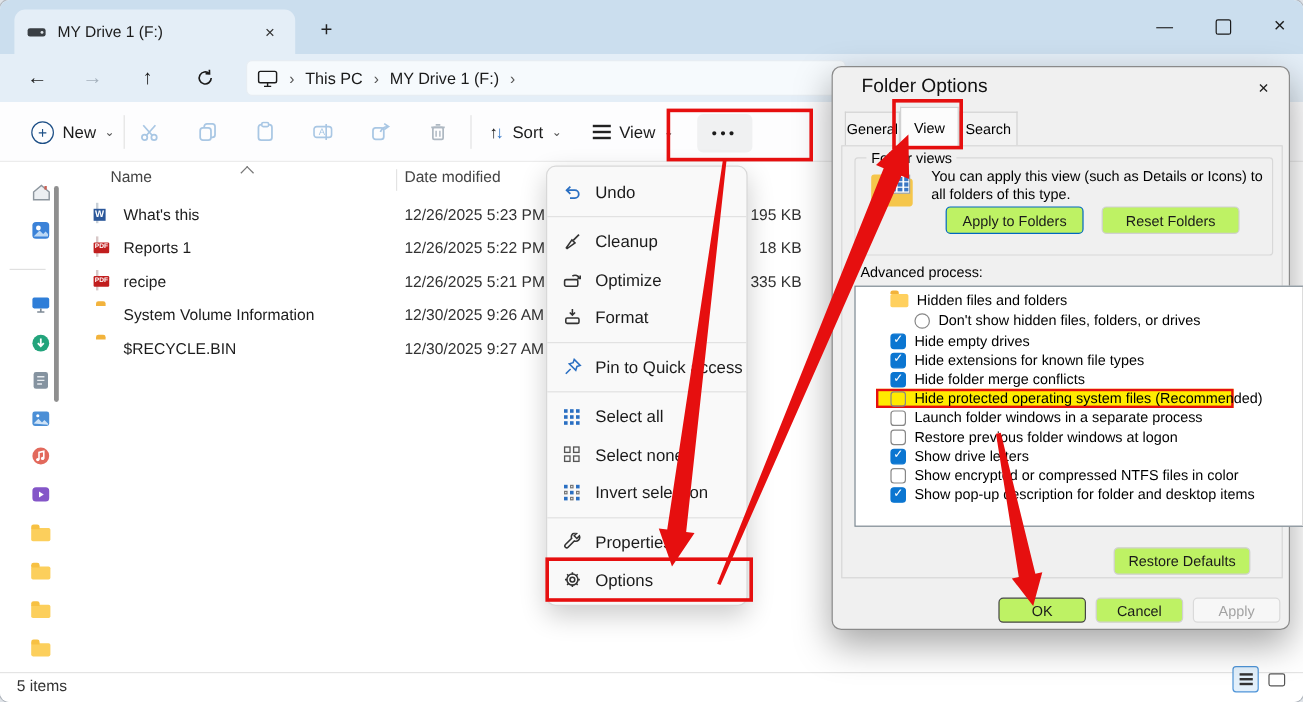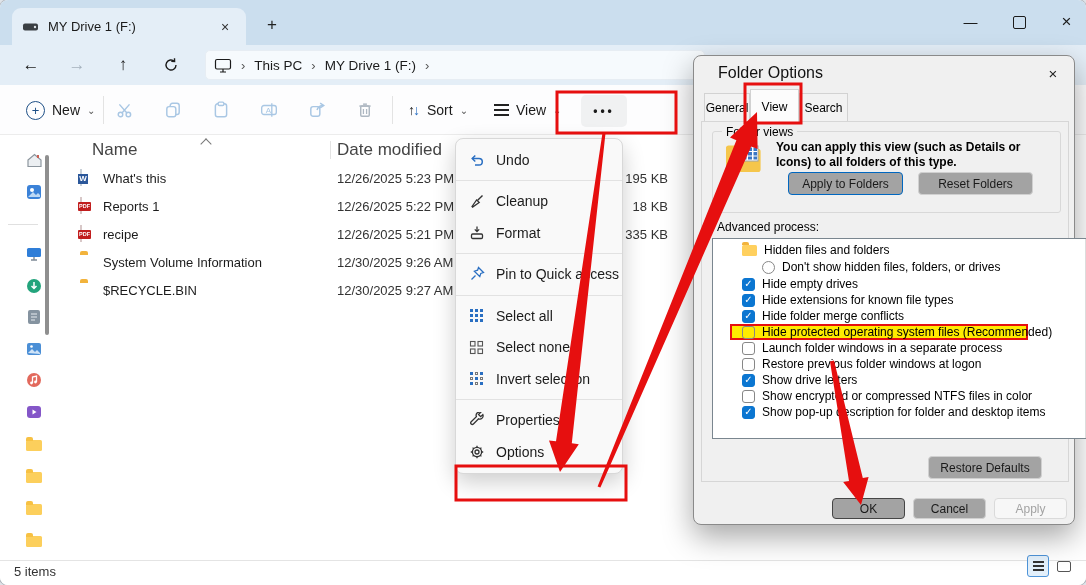--- a/index.html
+++ b/index.html
@@ -36,21 +36,21 @@
   .dots{letter-spacing:3px;font-size:12px;font-weight:bold;color:#1b1b1b;}
   .morebg{position:absolute;left:581px;top:95px;width:46px;height:32px;background:#f0f1f2;border-radius:5px;display:flex;align-items:center;justify-content:center;}
   
   .sidebar{position:absolute;left:0;top:135px;width:55px;height:425px;background:#fff;}
   .sideicon{position:absolute;left:25px;width:18px;height:18px;display:flex;align-items:center;justify-content:center;}
   .sidesep{position:absolute;left:8px;top:89px;width:30px;height:1px;background:#e0e0e0;}
   .sidescroll{position:absolute;left:45px;top:20px;width:4px;height:180px;background:#8f8f8f;border-radius:2px;}
   .mini-folder{width:16px;height:11px;background:#fccf5c;border-radius:1.5px;position:relative;}
   .mini-folder::before{content:"";position:absolute;left:0;top:-3px;width:7px;height:4px;background:#f7c143;border-radius:2px 2px 0 0;}
   
-  .colhead{position:absolute;top:140px;font-size:17px;color:#444;}
+  .colhead{position:absolute;top:140px;font-size:13px;color:#444;}
   .colsep{position:absolute;top:141px;width:1px;height:18px;background:#e3e3e3;}
   .sortchev{position:absolute;left:202px;top:140px;width:7px;height:7px;border-left:1.5px solid #777;border-top:1.5px solid #777;transform:rotate(45deg);}
   .files{position:absolute;left:55px;top:164px;width:1031px;}
   .frow{position:relative;height:28px;display:flex;align-items:center;font-size:13px;color:#1c1c1c;}
   .ficon{position:absolute;left:25px;width:17px;height:17px;}
   .fname{position:absolute;left:48px;}
   .fdate{position:absolute;left:282px;color:#333;}
   .fsize{position:absolute;left:505px;width:108px;text-align:right;color:#333;}
   .wordic{width:15px;height:17px;background:#fff;border:1px solid #c8d0d8;position:relative;box-sizing:border-box;}
   .wordic::after{content:"W";position:absolute;left:-3px;bottom:1px;width:10px;height:10px;background:#2b579a;color:#fff;
@@ -81,22 +81,22 @@
   .dialog{position:absolute;left:693px;top:55px;width:382px;height:470px;background:#f0f0f0;border:1px solid #8a8a8a;
     border-radius:8px;box-shadow:0 12px 30px rgba(0,0,0,.35);z-index:100;box-sizing:border-box;font-size:12px;color:#000;}
   .dtitle{position:absolute;left:24px;top:8px;font-size:16px;color:#111;}
   .dclose{position:absolute;left:348px;top:6px;width:22px;height:22px;display:flex;align-items:center;justify-content:center;font-size:15px;color:#222;}
   .dtab{position:absolute;top:37px;height:29px;background:#f2f2f2;border:1px solid #d2d2d2;border-bottom:none;
     display:flex;align-items:center;justify-content:center;box-sizing:border-box;font-size:12px;}
   .dtab.active{top:33px;height:34px;background:#fcfcfc;z-index:3;}
   .dpage{position:absolute;left:7px;top:65px;width:368px;height:361px;border:1px solid #d6d6d6;background:#f0f0f0;box-sizing:border-box;}
   .groupbox{position:absolute;left:18px;top:75px;width:347px;height:80px;border:1px solid #d8d8d8;border-radius:3px;}
   .grouplegend{position:absolute;left:28px;top:69px;background:#f0f0f0;padding:0 4px;}
-  .fvdesc{position:absolute;left:82px;top:84px;width:282px;line-height:15px;font-weight:bold;}
-  .dbtn{position:absolute;height:23px;background:#a3a3a3;border:1px solid #d0d0d0;border-radius:4px;
+  .fvdesc{position:absolute;left:82px;top:84px;width:282px;line-height:15px;}
+  .dbtn{position:absolute;height:23px;background:#bef264;border:1px solid #d0d0d0;border-radius:4px;
     display:flex;align-items:center;justify-content:center;font-size:12px;color:#1a1a1a;box-sizing:border-box;}
   .dbtn.accent{border-color:#0067c0;}
   .dbtn.default{border:1.5px solid #454545;}
   .dbtn.disabled{color:#a3a3a3;border-color:#dadada;background:#f7f7f7;}
   .advlabel{position:absolute;left:23px;top:164px;}
   .listbox{position:absolute;left:18px;top:182px;width:389px;height:201px;background:#fff;border:1px solid #7a868f;box-sizing:border-box;overflow:hidden;}
   .lrows{position:absolute;left:0;top:2px;width:332px;}
   .srow{position:relative;height:16px;display:flex;align-items:center;gap:7px;font-size:12px;}
   .srow.h17{height:17px}.srow.h18{height:18px}.srow.h19{height:19px}
   .ind1{padding-left:29px;}.ind2{padding-left:49px;}
@@ -369,20 +369,30 @@
           <svg class="icon" width="16" height="16" viewBox="0 0 16 16">
             <path d="M13.5 2.5 8.7 7.3" stroke="#333" stroke-width="1.4"></path>
             <path d="M3 13.5 7.6 6.9l2.6 2.6-6.6 4.6z" fill="none" stroke="#333" stroke-width="1.3"></path>
           </svg>
         </span>
       <span>Cleanup</span>
     </div>
     <div class="mitem">
       <span class="micon">
           <svg class="icon" width="16" height="16" viewBox="0 0 16 16">
+            <rect x="1.5" y="8" width="11" height="5.5" rx="1.2" fill="none" stroke="#333" stroke-width="1.3"></rect>
+            <path d="M8 5a4 4 0 0 1 6 2" fill="none" stroke="#333" stroke-width="1.3"></path>
+            <path d="M14.5 4.5V7h-2.4" fill="none" stroke="#333" stroke-width="1.3"></path>
+          </svg>
+        </span>
+      <span>Optimize</span>
+    </div>
+    <div class="mitem">
+      <span class="micon">
+          <svg class="icon" width="16" height="16" viewBox="0 0 16 16">
             <rect x="2.5" y="9" width="11" height="4.5" rx="1.2" fill="none" stroke="#333" stroke-width="1.3"></rect>
             <path d="M8 1.5v5M5.8 4.4 8 6.6l2.2-2.2" fill="none" stroke="#333" stroke-width="1.3"></path>
           </svg>
         </span>
       <span>Format</span>
     </div>
     <div class="msep"></div>
     <div class="mitem">
       <span class="micon">
           <svg class="icon" width="16" height="16" viewBox="0 0 16 16">

